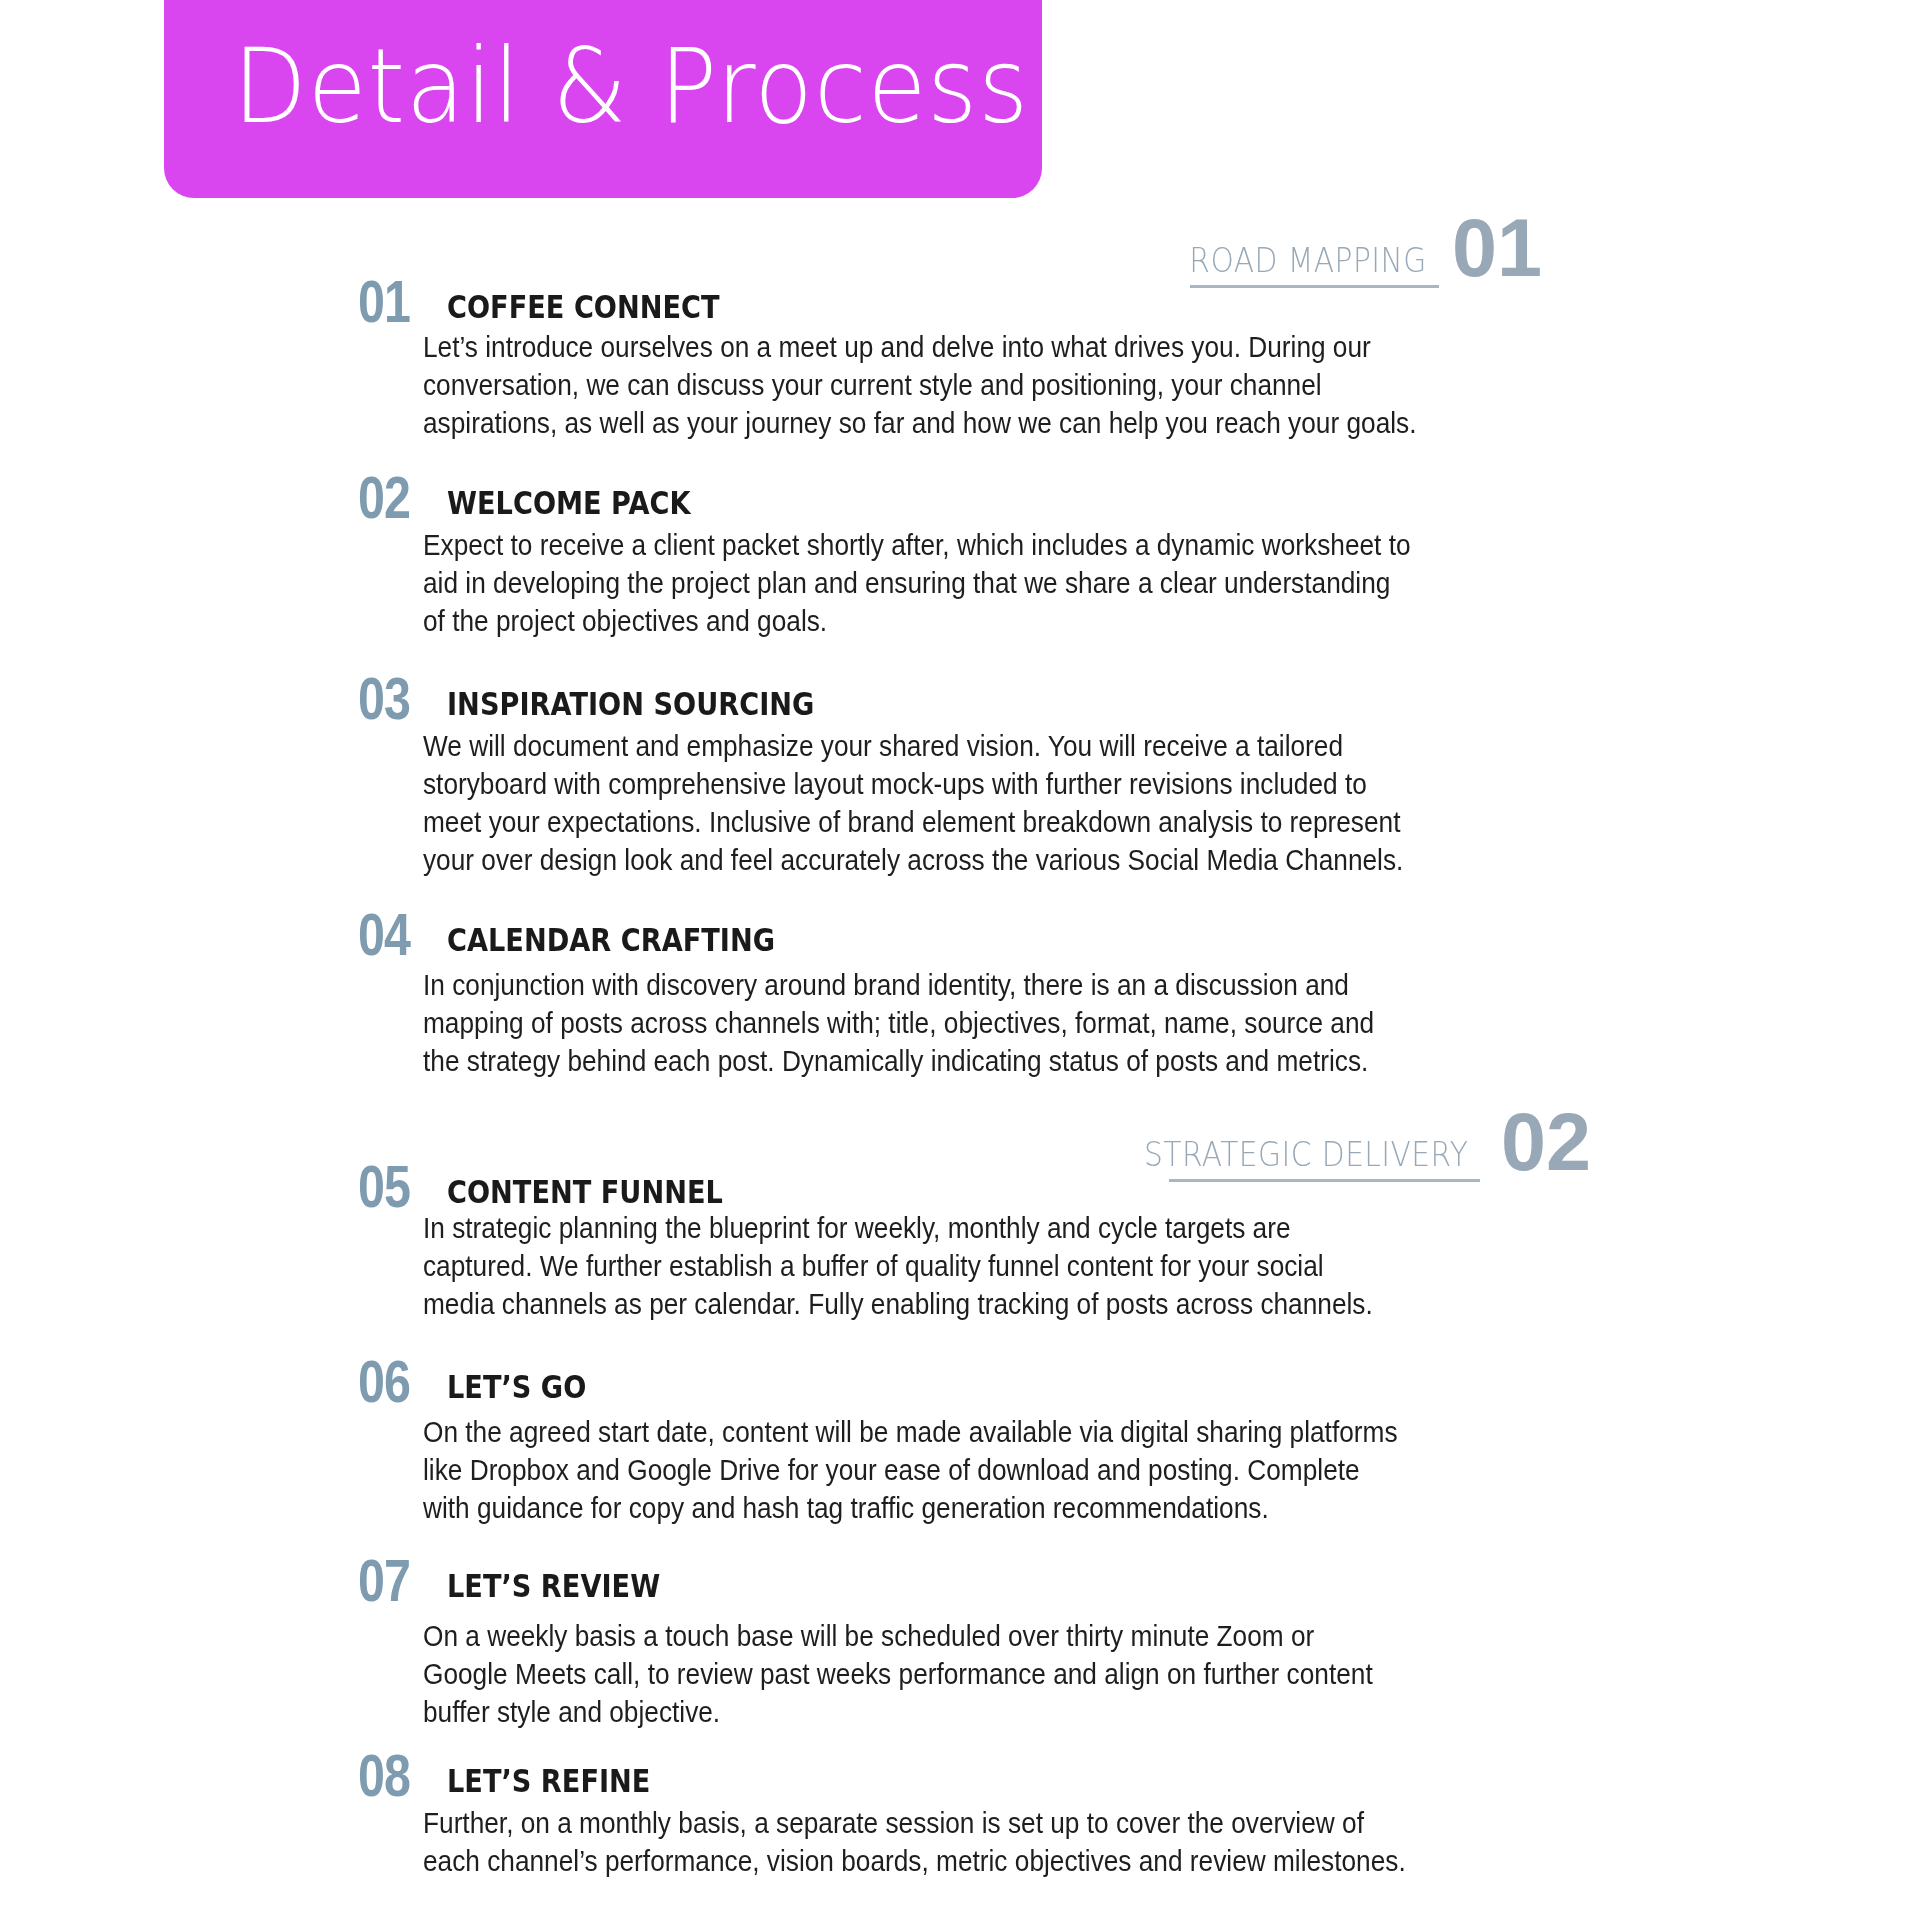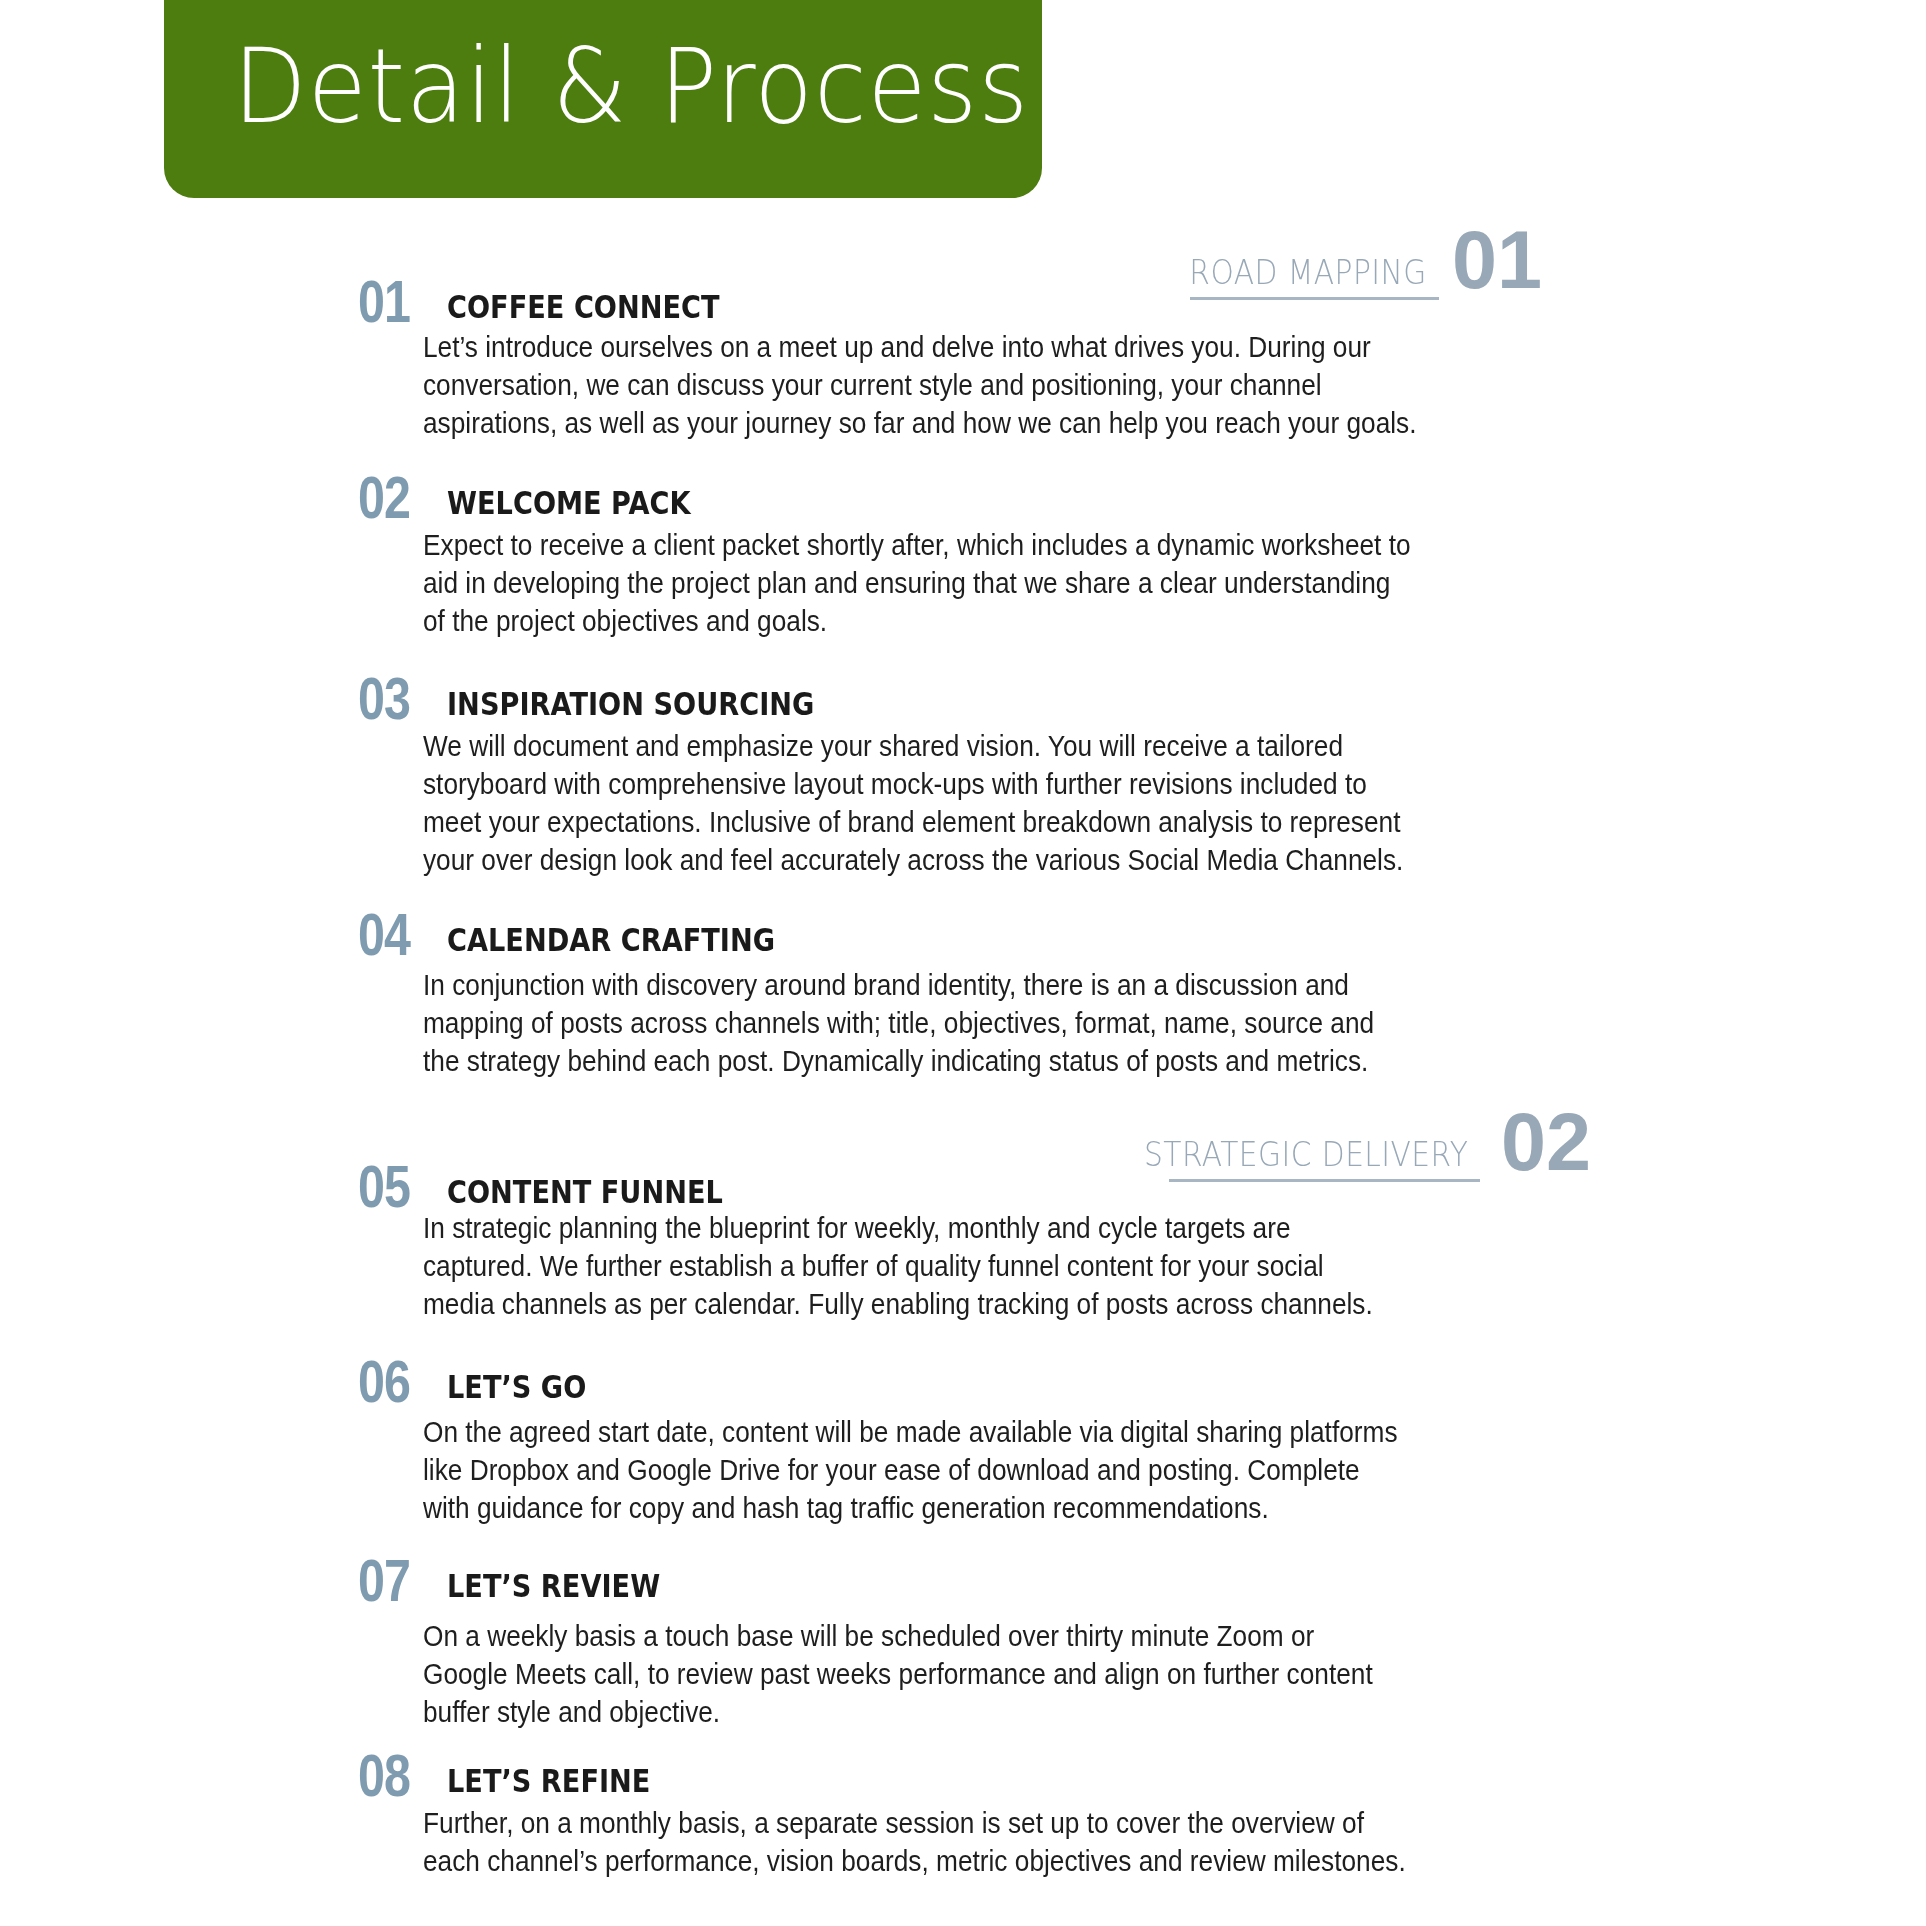--- a/index.html
+++ b/index.html
@@ -1,20 +1,20 @@
 <!DOCTYPE html>
 <html><head>
 <meta charset="utf-8">
 <style>
   html, body { margin: 0; padding: 0; background: #ffffff; }
   body { width: 1927px; height: 1927px; position: relative; overflow: hidden;
          font-family: "Liberation Sans", sans-serif; }
   .header-box {
     position: absolute; left: 164px; top: 0; width: 878px; height: 198px;
-    background: #4d7c0f; border-radius: 0 0 30px 30px;
+    background: #d946ef; border-radius: 0 0 30px 30px;
   }
   .header-title {
     position: absolute; left: 69px; top: 22px;
     color: #ffffff; font-family: "DejaVu Sans", sans-serif;
     font-weight: 300; font-size: 103px; line-height: 129px; letter-spacing: 1px;
     white-space: nowrap; transform: scaleX(0.93); transform-origin: left top;
   }
   .phase {
     position: absolute; height: 79px;
   }
@@ -53,21 +53,21 @@
   }
   .step-body .line { display: block; white-space: nowrap; }
 </style>
 </head>
 <body>
 
 <div class="header-box">
   <div class="header-title">Detail &amp; Process</div>
 </div>
 
-<div class="phase" style="left:1089px; top:224px; width:475px;">
+<div class="phase" style="left:1089px; top:212px; width:475px;">
   <div class="phase-label" style="right:137px; top:29px;">ROAD MAPPING</div>
   <div class="phase-rule" style="right:125px; width:249px; top:73px;"></div>
   <div class="phase-num" style="right:22px; top:-8px;">01</div>
 </div>
 
 <div class="phase" style="left:1130px; top:1104px; width:475px;">
   <div class="phase-label" style="right:137px; top:31px;">STRATEGIC DELIVERY</div>
   <div class="phase-rule" style="right:125px; width:311px; top:75px;"></div>
   <div class="phase-num" style="right:14px; top:-6px;">02</div>
 </div>

